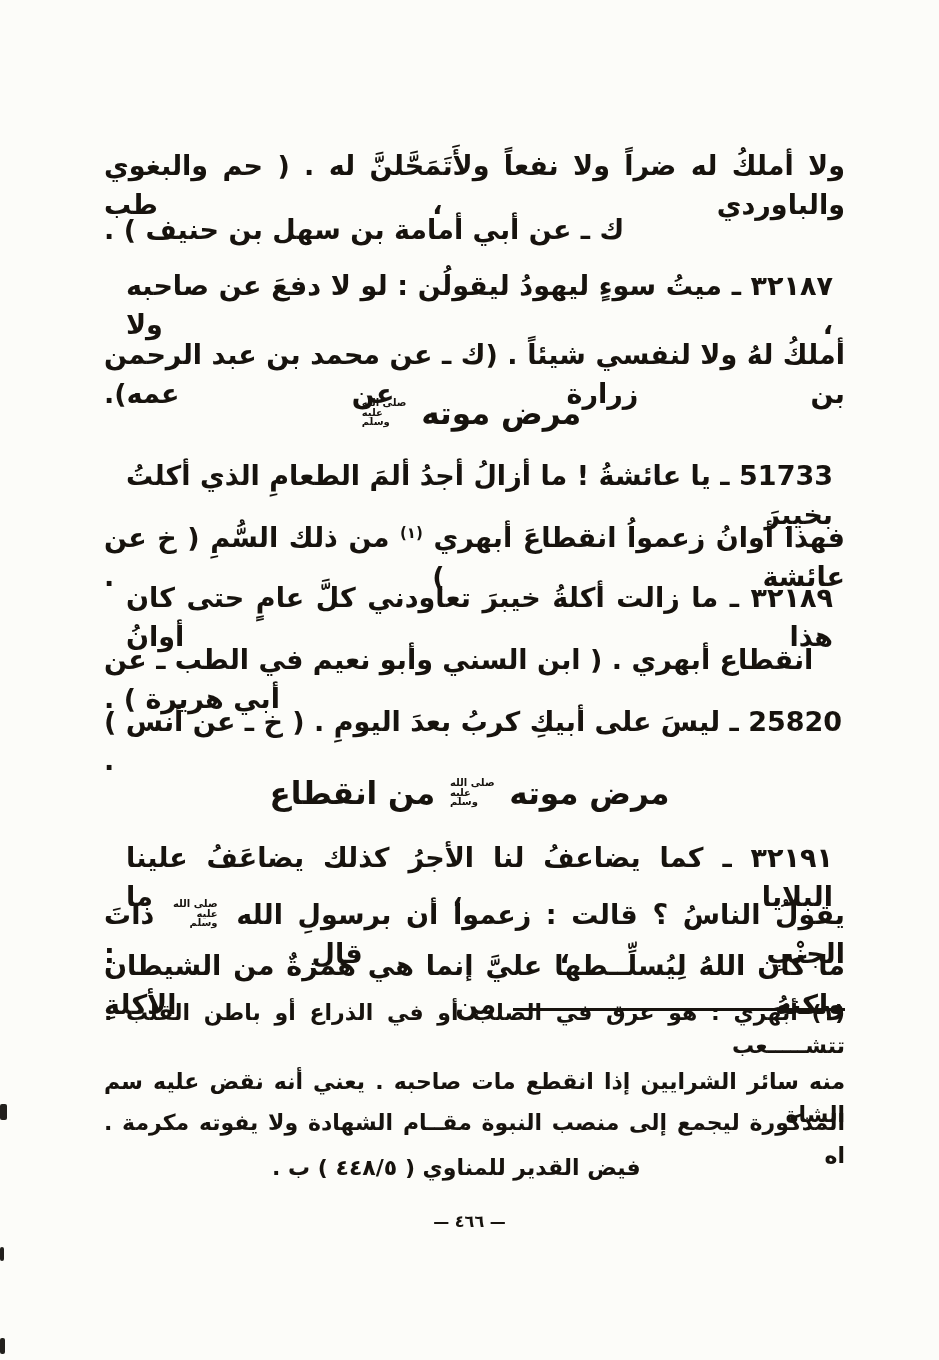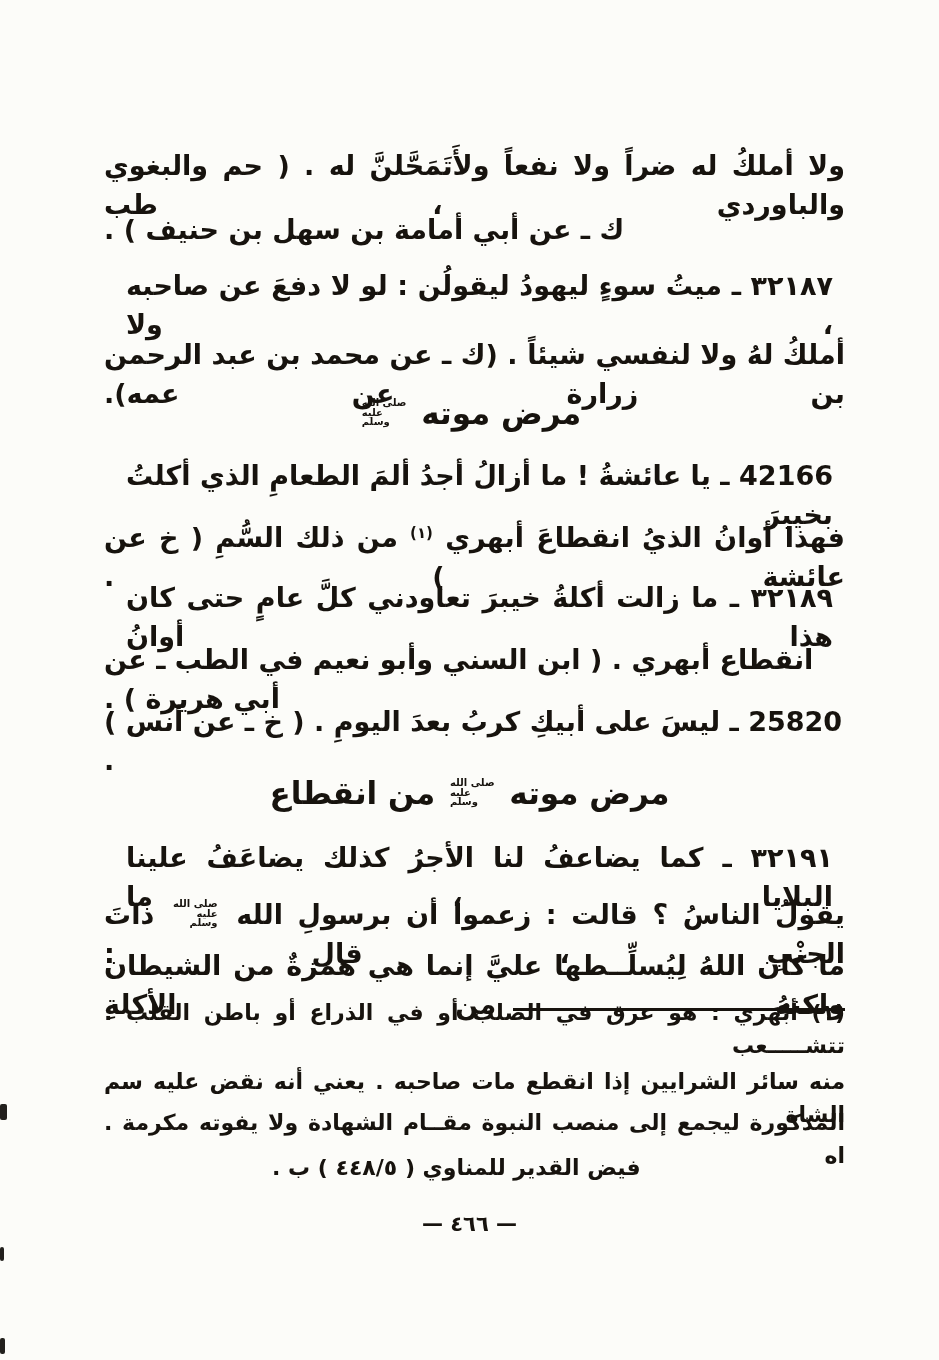--- a/index.html
+++ b/index.html
@@ -32,21 +32,21 @@
   .fn { font-size:22px; line-height:1.5; }
   .fn-last { text-align:left; text-align-last:left; padding-left:168px; }
   .sup-marker { font-size:15px; vertical-align:9px; font-weight:700; }
   .separator {
     position:absolute; top:1008px; right:94px; width:332px; height:3px;
     background:#17130e;
   }
   .pagenum {
     position:absolute; left:0; right:0; top:1212px;
     direction:rtl; text-align:center;
-    font-size:21px; font-weight:700; letter-spacing:2px;
+    font-size:16px; font-weight:700; letter-spacing:2px;
   }
   .speck { position:absolute; background:#22201d; border-radius:2px; }
 </style>
 </head>
 <body>
 
 <div class="page">
 
   <div class="line" style="top:146px;">ولا أملكُ له ضراً ولا نفعاً ولأَتَمَحَّلنَّ له . ( حم والبغوي والباوردي ، طب</div>
   <div class="line flushleft" style="top:210px;">ك ـ عن أبي أمامة بن سهل بن حنيف ) .</div>
@@ -56,23 +56,23 @@
 
   <div class="heading" style="top:392px;">
     <span>مرض موته</span>
     <span class="emblem">
       <span>صلى الله</span>
       <span>عليه</span>
       <span>وسلم</span>
     </span>
   </div>
 
-  <div class="line indent" style="top:456px;">42166 ـ يا عائشةُ ! ما أزالُ أجدُ ألمَ الطعامِ الذي أكلتُ بخيبرَ</div>
+  <div class="line indent" style="top:456px;">51733 ـ يا عائشةُ ! ما أزالُ أجدُ ألمَ الطعامِ الذي أكلتُ بخيبرَ</div>
   <div class="line" style="top:518px;">
-    <span>فهذا أوانُ الذيُ انقطاعَ أبهري</span>
+    <span>فهذا أوانُ زعمواُ انقطاعَ أبهري</span>
     <span class="sup-marker">(١)</span>
     <span>من ذلك السُّمِ ( خ عن عائشة ) .</span>
   </div>
 
   <div class="line indent" style="top:578px;">٣٢١٨٩ ـ ما زالت أكلةُ خيبرَ تعاودني كلَّ عامٍ حتى كان هذا أوانُ</div>
   <div class="line flushleft" style="top:640px;">انقطاع أبهري . ( ابن السني وأبو نعيم في الطب ـ عن أبي هريرة ) .</div>
 
   <div class="line flushleft" style="top:702px;">25820 ـ ليسَ على أبيكِ كربُ بعدَ اليومِ . ( خ ـ عن أنس ) .</div>
 
   <div class="heading" style="top:772px;">

